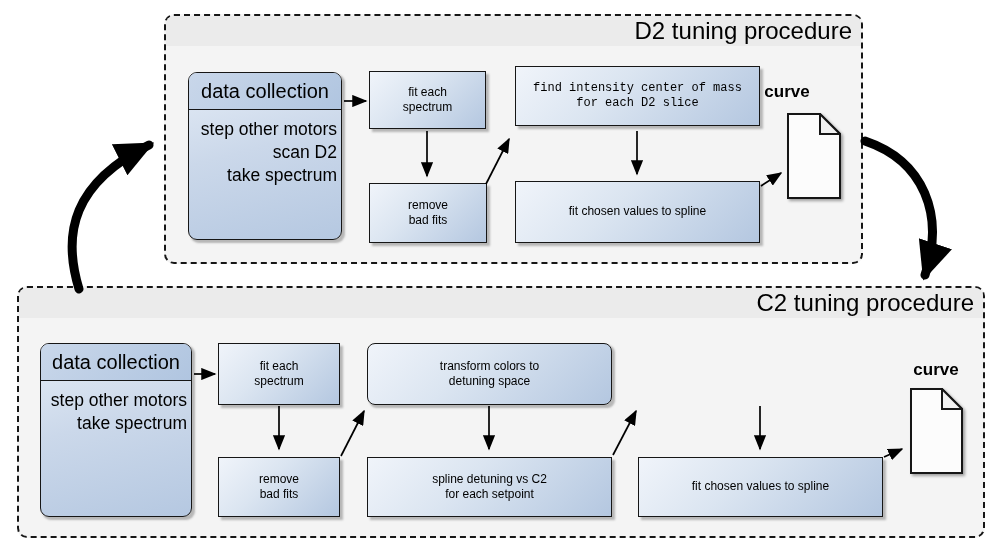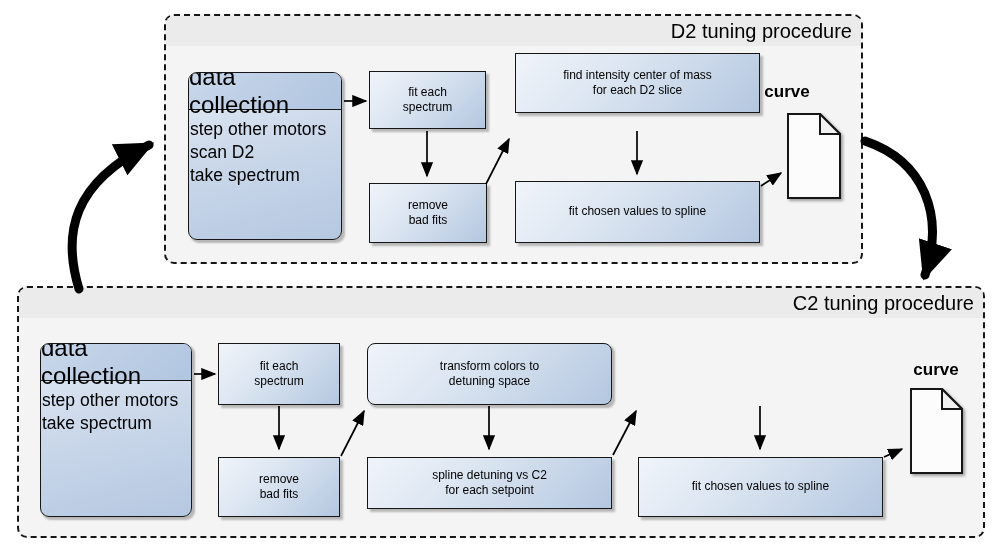--- a/index.html
+++ b/index.html
@@ -8,21 +8,21 @@
     font-family:"Liberation Sans","DejaVu Sans",sans-serif; color:#000;
     overflow:hidden;
   }
   .panel {
     position:absolute; border:2px dashed #161616; border-radius:10px;
     background:#f4f4f4; box-sizing:border-box;
   }
   .panel-title {
     position:absolute; top:0; left:0; right:0; height:30px;
     background:#ebebeb; border-radius:8px 8px 0 0;
-    font-size:20px; line-height:30px; text-align:right; padding-right:9px;
+    font-size:24px; line-height:30px; text-align:right; padding-right:9px;
   }
   .box {
     position:absolute; box-sizing:border-box;
     border:1.5px solid #161616;
     background:linear-gradient(135deg,#f0f4fa 0%,#dbe5f1 40%,#b4c7e0 100%);
     box-shadow:2.5px 2.5px 2px rgba(70,70,70,.35);
     display:flex; align-items:center; justify-content:center;
     text-align:center; white-space:pre-line;
     font-size:12px; line-height:1.28;
   }
@@ -30,23 +30,23 @@
     position:absolute; box-sizing:border-box;
     border:1.5px solid #161616; border-radius:9px; overflow:hidden;
     background:linear-gradient(165deg,#e4ecf6 0%,#cbd8ea 45%,#b5c8e1 100%);
     box-shadow:2.5px 2.5px 2px rgba(70,70,70,.35);
   }
   .dc-header {
     height:37px; box-sizing:border-box;
     background:linear-gradient(135deg,#c9d7ea 0%,#b0c5e0 100%);
     border-bottom:1.5px solid #161616;
     display:flex; align-items:center; justify-content:center;
-    font-size:24px;
+    font-size:20px;
   }
-  .dc-body { padding:8px 4px 0 1px; font-size:17.5px; line-height:1.32; }
+  .dc-body { padding:8px 4px 0 1px; font-size:17.5px; line-height:1.32;text-align:right; }
   .curve-label {
     position:absolute; font-weight:bold; font-size:17px;
     text-align:center; width:100px;
   }
   .doc { position:absolute; filter:drop-shadow(2px 2.5px 1.5px rgba(0,0,0,.35)); }
   #arrows { position:absolute; left:0; top:0; pointer-events:none; }
 </style>
 </head>
 <body>
 
@@ -61,21 +61,21 @@
       <div>take spectrum</div>
     </div>
   </div>
 
   <div class="box" style="left:203px; top:55px; width:117px; height:58px;">fit each
 spectrum</div>
 
   <div class="box" style="left:203px; top:167px; width:118px; height:60px;">remove
 bad fits</div>
 
-  <div class="box" style="left:349px; top:37px; width:245px; height:60px;">find intensity center of mass
+  <div class="box" style="left:349px; top:50px; width:245px; height:60px;font-family:Liberation Mono, monospace;">find intensity center of mass
 for each D2 slice</div>
 
   <div class="box" style="left:349px; top:165px; width:245px; height:62px;">fit chosen values to spline</div>
 
   <div class="curve-label" style="left:571px; top:66px;">curve</div>
 
   <div class="doc" style="left:621px; top:97px;">
     <svg width="54" height="86" viewBox="0 0 54 86">
       <path d="M1,1 L33,1 L53,21 L53,85 L1,85 Z" fill="#fcfcfc" stroke="#161616" stroke-width="2" stroke-linejoin="miter"></path>
       <path d="M33,1 L33,21 L53,21 Z" fill="#f1f1f1" stroke="#161616" stroke-width="2" stroke-linejoin="miter"></path>
@@ -96,21 +96,21 @@
 
   <div class="box" style="left:199px; top:55px; width:122px; height:62px;">fit each
 spectrum</div>
 
   <div class="box" style="left:199px; top:169px; width:122px; height:60px;">remove
 bad fits</div>
 
   <div class="box" style="left:348px; top:55px; width:245px; height:62px;border-radius:8px;">transform colors to
 detuning space</div>
 
-  <div class="box" style="left:348px; top:169px; width:245px; height:52px;">spline detuning vs C2
+  <div class="box" style="left:348px; top:169px; width:245px; height:60px;">spline detuning vs C2
 for each setpoint</div>
 
 
   <div class="box" style="left:619px; top:169px; width:245px; height:60px;">fit chosen values to spline</div>
 
   <div class="curve-label" style="left:867px; top:72px;">curve</div>
 
   <div class="doc" style="left:891px; top:100px;">
     <svg width="53" height="86" viewBox="0 0 53 86">
       <path d="M1,1 L32,1 L52,21 L52,85 L1,85 Z" fill="#fcfcfc" stroke="#161616" stroke-width="2" stroke-linejoin="miter"></path>

